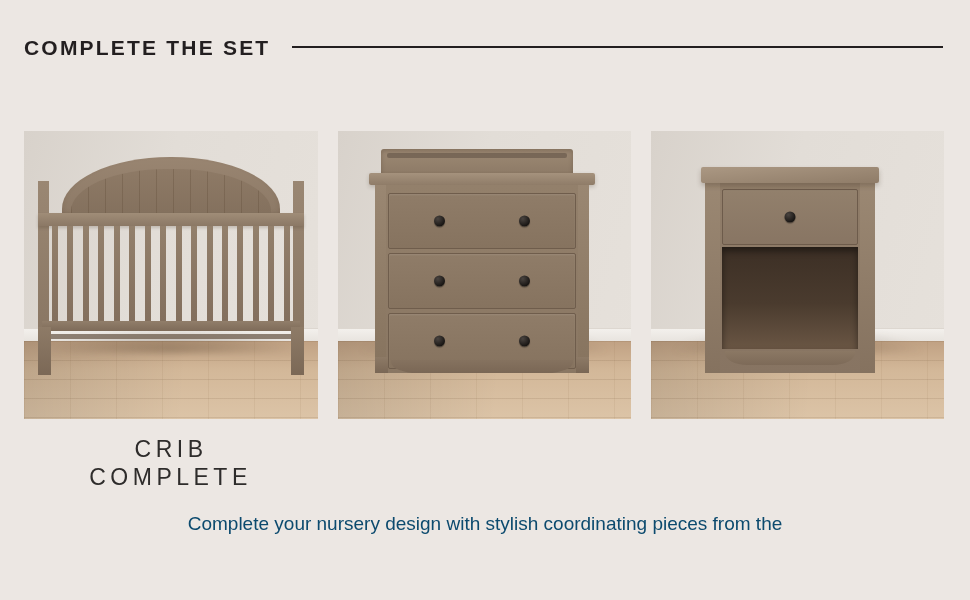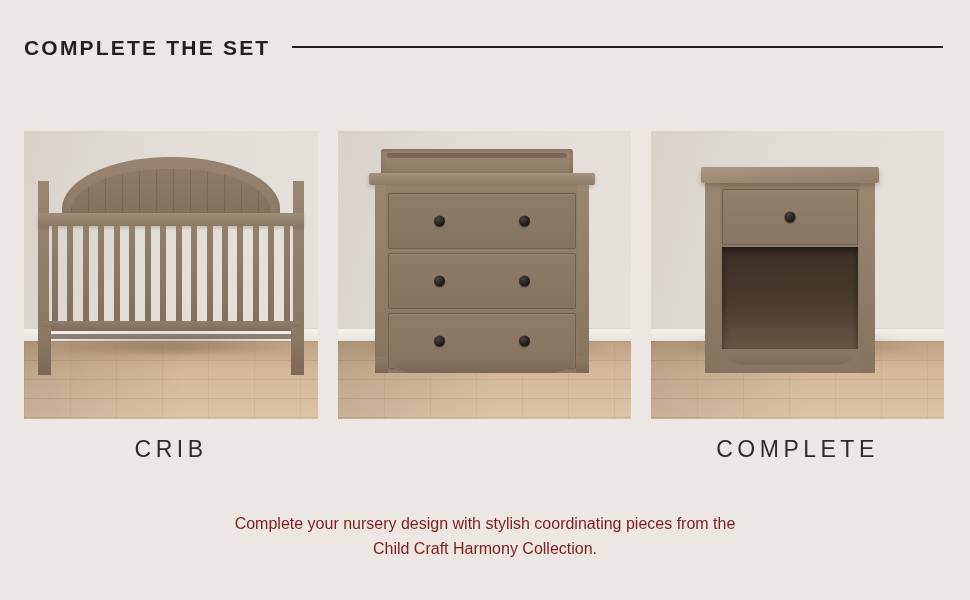--- a/index.html
+++ b/index.html
@@ -360,42 +360,43 @@
   }
 
   
   .labels {
     position: absolute;
     left: 24px;
     top: 436px;
     width: 920px;
     display: flex;
     justify-content: space-between;
+    flex-direction: column;
   }
   .label-cell {
     width: 293px;
     text-align: center;
     font-size: 23px;
     letter-spacing: 4.5px;
     color: #2e2c2b;
     font-weight: 400;
     line-height: 1.2;
   }
   .label-cell.crib { width: 294px; }
 
   
   .caption {
     position: absolute;
     left: 85px;
     top: 511px;
     width: 800px;
     text-align: center;
-    font-size: 16px;
+    font-size: 19px;
     line-height: 25px;
-    color: #7f1d1d;
+    color: #0c4a6e;
     font-weight: 400;
   }
 </style>
 </head>
 <body>
 
 <div class="page">
 
   <div class="header-row">
     <div class="header-title">COMPLETE THE SET</div>
@@ -496,16 +497,15 @@
 
   </div>
 
   <div class="labels">
     <div class="label-cell crib">CRIB</div>
     <div class="label-cell">COMPLETE</div>
   </div>
 
   <div class="caption">
     <div>Complete your nursery design with stylish coordinating pieces from the</div>
-    <div>Child Craft Harmony Collection.</div>
   </div>
 
 </div>
 
 </body></html>

